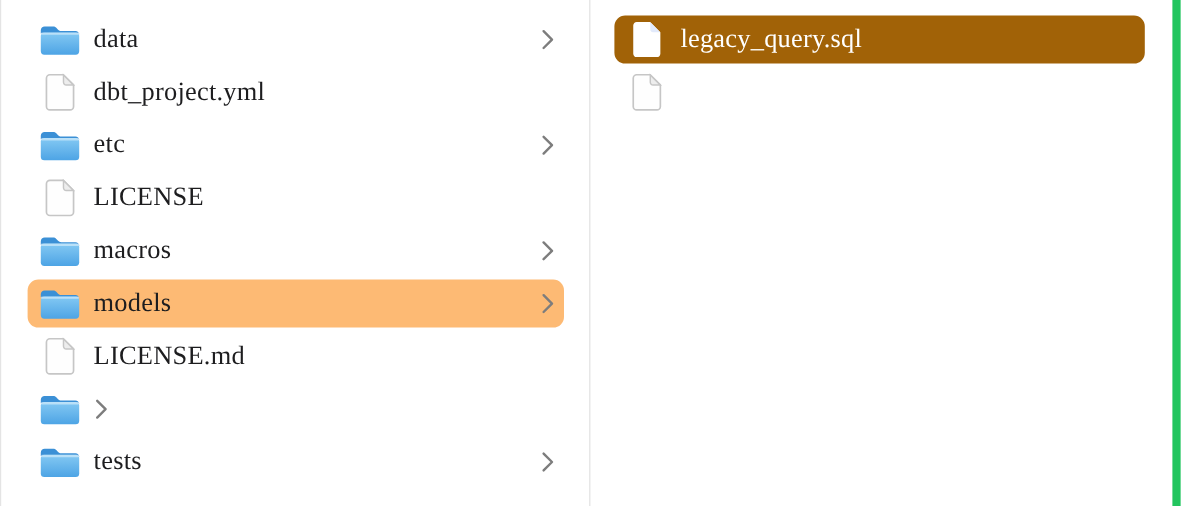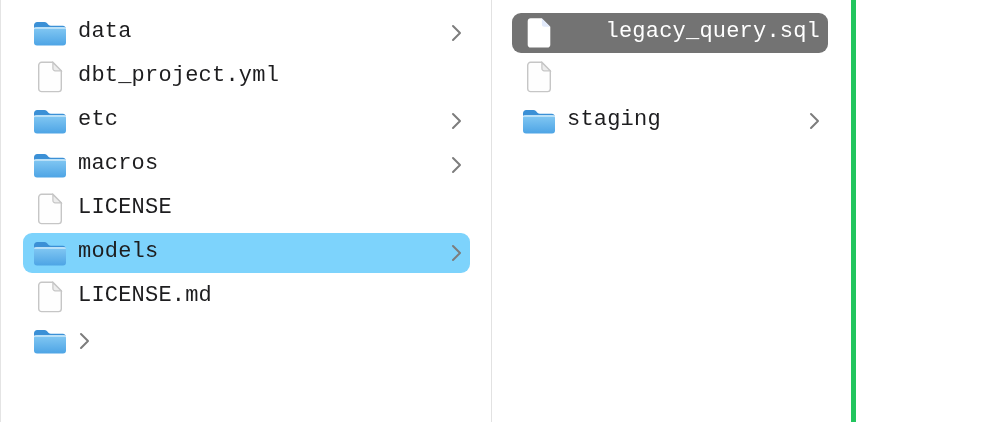--- a/index.html
+++ b/index.html
@@ -1,25 +1,25 @@
 <!DOCTYPE html>
 <html><head>
 <meta charset="utf-8">
 <style>
   html, body { margin: 0; padding: 0; background: #ffffff; }
   .finder {
     position: relative;
-    width: 856px;
+    width: 984px;
     height: 422px;
     background: #ffffff;
     display: flex;
     box-sizing: border-box;
     border-left: 1px solid #e4e4e4;
-    border-right: 5px solid #22c55e;
-    font-family: Liberation Mono, monospace;
+    border-right: 7px solid #22c55e;
+    font-family: Liberation Serif, serif;
     overflow: hidden;
   }
   .column {
     box-sizing: border-box;
     padding: 13px 22px 0 22px;
   }
   .column.left {
     width: 491px;
     border-right: 1px solid #e2e2e2;
     padding-right: 21px;
@@ -32,22 +32,22 @@
   .row {
     height: 40px;
     margin-bottom: 4px;
     display: flex;
     align-items: center;
     border-radius: 9px;
     padding: 0 8px 0 10px;
     box-sizing: border-box;
     cursor: default;
   }
-  .row.sel-active   { background: #737373; text-align: right; }
-  .row.sel-inactive { background: #7dd3fc; justify-content: flex-end; }
+  .row.sel-active   { background: #a16207; }
+  .row.sel-inactive { background: #fdba74; justify-content: flex-end; }
   .icon-box {
     width: 34px;
     height: 34px;
     display: flex;
     align-items: center;
     justify-content: center;
     margin-right: 11px;
     flex: none;
   }
   .label {
@@ -128,48 +128,48 @@
         </span>
         <span class="label">etc</span>
         <span class="chevron-box">
           <svg width="11" height="18" viewBox="0 0 11 18" aria-hidden="true">
             <path class="chev-path" d="M2,2 L9,9 L2,16"></path>
           </svg>
         </span>
       </div>
       <div class="row">
         <span class="icon-box">
+          <svg width="26" height="32" viewBox="0 0 26 32" aria-hidden="true">
+            <path class="doc-body" d="M1.7,4.2 C1.7,2.6 3,1.3 4.6,1.3 h11.2 l8.5,8.5 v17.9 c0,1.6 -1.3,2.9 -2.9,2.9 H4.6 c-1.6,0 -2.9,-1.3 -2.9,-2.9 z"></path>
+            <path class="doc-fold" d="M15.9,1.5 l8.3,8.3 h-6 c-1.3,0 -2.3,-1 -2.3,-2.3 z"></path>
+          </svg>
+        </span>
+        <span class="label">LICENSE</span>
+      </div>
+      <div class="row">
+        <span class="icon-box">
           <svg width="34" height="28" viewBox="0 0 34 28" aria-hidden="true">
             <defs>
               <linearGradient id="fg3" x1="0" y1="0" x2="0" y2="1">
                 <stop offset="0" stop-color="#84c9f3"></stop>
                 <stop offset="1" stop-color="#4da4e5"></stop>
               </linearGradient>
             </defs>
             <path d="M1,9 V6.2 C1,4.4 2.4,3 4.2,3 h7.1 c1,0 1.9,0.4 2.6,1.1 l1.5,1.6 c0.7,0.7 1.6,1.1 2.6,1.1 h11.8 c1.8,0 3.2,1.4 3.2,3.2 V9 z" fill="#3b90d6"></path>
             <rect x="1" y="8" width="32" height="18.6" rx="3" fill="url(#fg3)"></rect>
             <rect x="1" y="8" width="32" height="2" rx="1" fill="#ffffff" opacity="0.45"></rect>
           </svg>
         </span>
         <span class="label">macros</span>
         <span class="chevron-box">
           <svg width="11" height="18" viewBox="0 0 11 18" aria-hidden="true">
             <path class="chev-path" d="M2,2 L9,9 L2,16"></path>
           </svg>
         </span>
       </div>
-      <div class="row">
-        <span class="icon-box">
-          <svg width="26" height="32" viewBox="0 0 26 32" aria-hidden="true">
-            <path class="doc-body" d="M1.7,4.2 C1.7,2.6 3,1.3 4.6,1.3 h11.2 l8.5,8.5 v17.9 c0,1.6 -1.3,2.9 -2.9,2.9 H4.6 c-1.6,0 -2.9,-1.3 -2.9,-2.9 z"></path>
-            <path class="doc-fold" d="M15.9,1.5 l8.3,8.3 h-6 c-1.3,0 -2.3,-1 -2.3,-2.3 z"></path>
-          </svg>
-        </span>
-        <span class="label">LICENSE</span>
-      </div>
       <div class="row sel-inactive">
         <span class="icon-box">
           <svg width="34" height="28" viewBox="0 0 34 28" aria-hidden="true">
             <defs>
               <linearGradient id="fg4" x1="0" y1="0" x2="0" y2="1">
                 <stop offset="0" stop-color="#84c9f3"></stop>
                 <stop offset="1" stop-color="#4da4e5"></stop>
               </linearGradient>
             </defs>
             <path d="M1,9 V6.2 C1,4.4 2.4,3 4.2,3 h7.1 c1,0 1.9,0.4 2.6,1.1 l1.5,1.6 c0.7,0.7 1.6,1.1 2.6,1.1 h11.8 c1.8,0 3.2,1.4 3.2,3.2 V9 z" fill="#3b90d6"></path>
@@ -200,20 +200,41 @@
               <linearGradient id="fg5" x1="0" y1="0" x2="0" y2="1">
                 <stop offset="0" stop-color="#84c9f3"></stop>
                 <stop offset="1" stop-color="#4da4e5"></stop>
               </linearGradient>
             </defs>
             <path d="M1,9 V6.2 C1,4.4 2.4,3 4.2,3 h7.1 c1,0 1.9,0.4 2.6,1.1 l1.5,1.6 c0.7,0.7 1.6,1.1 2.6,1.1 h11.8 c1.8,0 3.2,1.4 3.2,3.2 V9 z" fill="#3b90d6"></path>
             <rect x="1" y="8" width="32" height="18.6" rx="3" fill="url(#fg5)"></rect>
             <rect x="1" y="8" width="32" height="2" rx="1" fill="#ffffff" opacity="0.45"></rect>
           </svg>
         </span>
+        <span class="chevron-box">
+          <svg width="11" height="18" viewBox="0 0 11 18" aria-hidden="true">
+            <path class="chev-path" d="M2,2 L9,9 L2,16"></path>
+          </svg>
+        </span>
+      </div>
+      <div class="row">
+        <span class="icon-box">
+          <svg width="34" height="28" viewBox="0 0 34 28" aria-hidden="true">
+            <defs>
+              <linearGradient id="fg6" x1="0" y1="0" x2="0" y2="1">
+                <stop offset="0" stop-color="#84c9f3"></stop>
+                <stop offset="1" stop-color="#4da4e5"></stop>
+              </linearGradient>
+            </defs>
+            <path d="M1,9 V6.2 C1,4.4 2.4,3 4.2,3 h7.1 c1,0 1.9,0.4 2.6,1.1 l1.5,1.6 c0.7,0.7 1.6,1.1 2.6,1.1 h11.8 c1.8,0 3.2,1.4 3.2,3.2 V9 z" fill="#3b90d6"></path>
+            <rect x="1" y="8" width="32" height="18.6" rx="3" fill="url(#fg6)"></rect>
+            <rect x="1" y="8" width="32" height="2" rx="1" fill="#ffffff" opacity="0.45"></rect>
+          </svg>
+        </span>
+        <span class="label">tests</span>
         <span class="chevron-box">
           <svg width="11" height="18" viewBox="0 0 11 18" aria-hidden="true">
             <path class="chev-path" d="M2,2 L9,9 L2,16"></path>
           </svg>
         </span>
       </div>
     </div>
   <div class="column right">
       <div class="row sel-active">
         <span class="icon-box">
@@ -222,38 +243,17 @@
             <path class="doc-fold" d="M15.9,1.5 l8.3,8.3 h-6 c-1.3,0 -2.3,-1 -2.3,-2.3 z"></path>
           </svg>
         </span>
         <span class="label">legacy_query.sql</span>
       </div>
       <div class="row">
         <span class="icon-box">
           <svg width="26" height="32" viewBox="0 0 26 32" aria-hidden="true">
             <path class="doc-body" d="M1.7,4.2 C1.7,2.6 3,1.3 4.6,1.3 h11.2 l8.5,8.5 v17.9 c0,1.6 -1.3,2.9 -2.9,2.9 H4.6 c-1.6,0 -2.9,-1.3 -2.9,-2.9 z"></path>
             <path class="doc-fold" d="M15.9,1.5 l8.3,8.3 h-6 c-1.3,0 -2.3,-1 -2.3,-2.3 z"></path>
-          </svg>
-        </span>
-      </div>
-      <div class="row">
-        <span class="icon-box">
-          <svg width="34" height="28" viewBox="0 0 34 28" aria-hidden="true">
-            <defs>
-              <linearGradient id="fg7" x1="0" y1="0" x2="0" y2="1">
-                <stop offset="0" stop-color="#84c9f3"></stop>
-                <stop offset="1" stop-color="#4da4e5"></stop>
-              </linearGradient>
-            </defs>
-            <path d="M1,9 V6.2 C1,4.4 2.4,3 4.2,3 h7.1 c1,0 1.9,0.4 2.6,1.1 l1.5,1.6 c0.7,0.7 1.6,1.1 2.6,1.1 h11.8 c1.8,0 3.2,1.4 3.2,3.2 V9 z" fill="#3b90d6"></path>
-            <rect x="1" y="8" width="32" height="18.6" rx="3" fill="url(#fg7)"></rect>
-            <rect x="1" y="8" width="32" height="2" rx="1" fill="#ffffff" opacity="0.45"></rect>
-          </svg>
-        </span>
-        <span class="label">staging</span>
-        <span class="chevron-box">
-          <svg width="11" height="18" viewBox="0 0 11 18" aria-hidden="true">
-            <path class="chev-path" d="M2,2 L9,9 L2,16"></path>
           </svg>
         </span>
       </div>
     </div>
 </div>
 
 </body></html>

